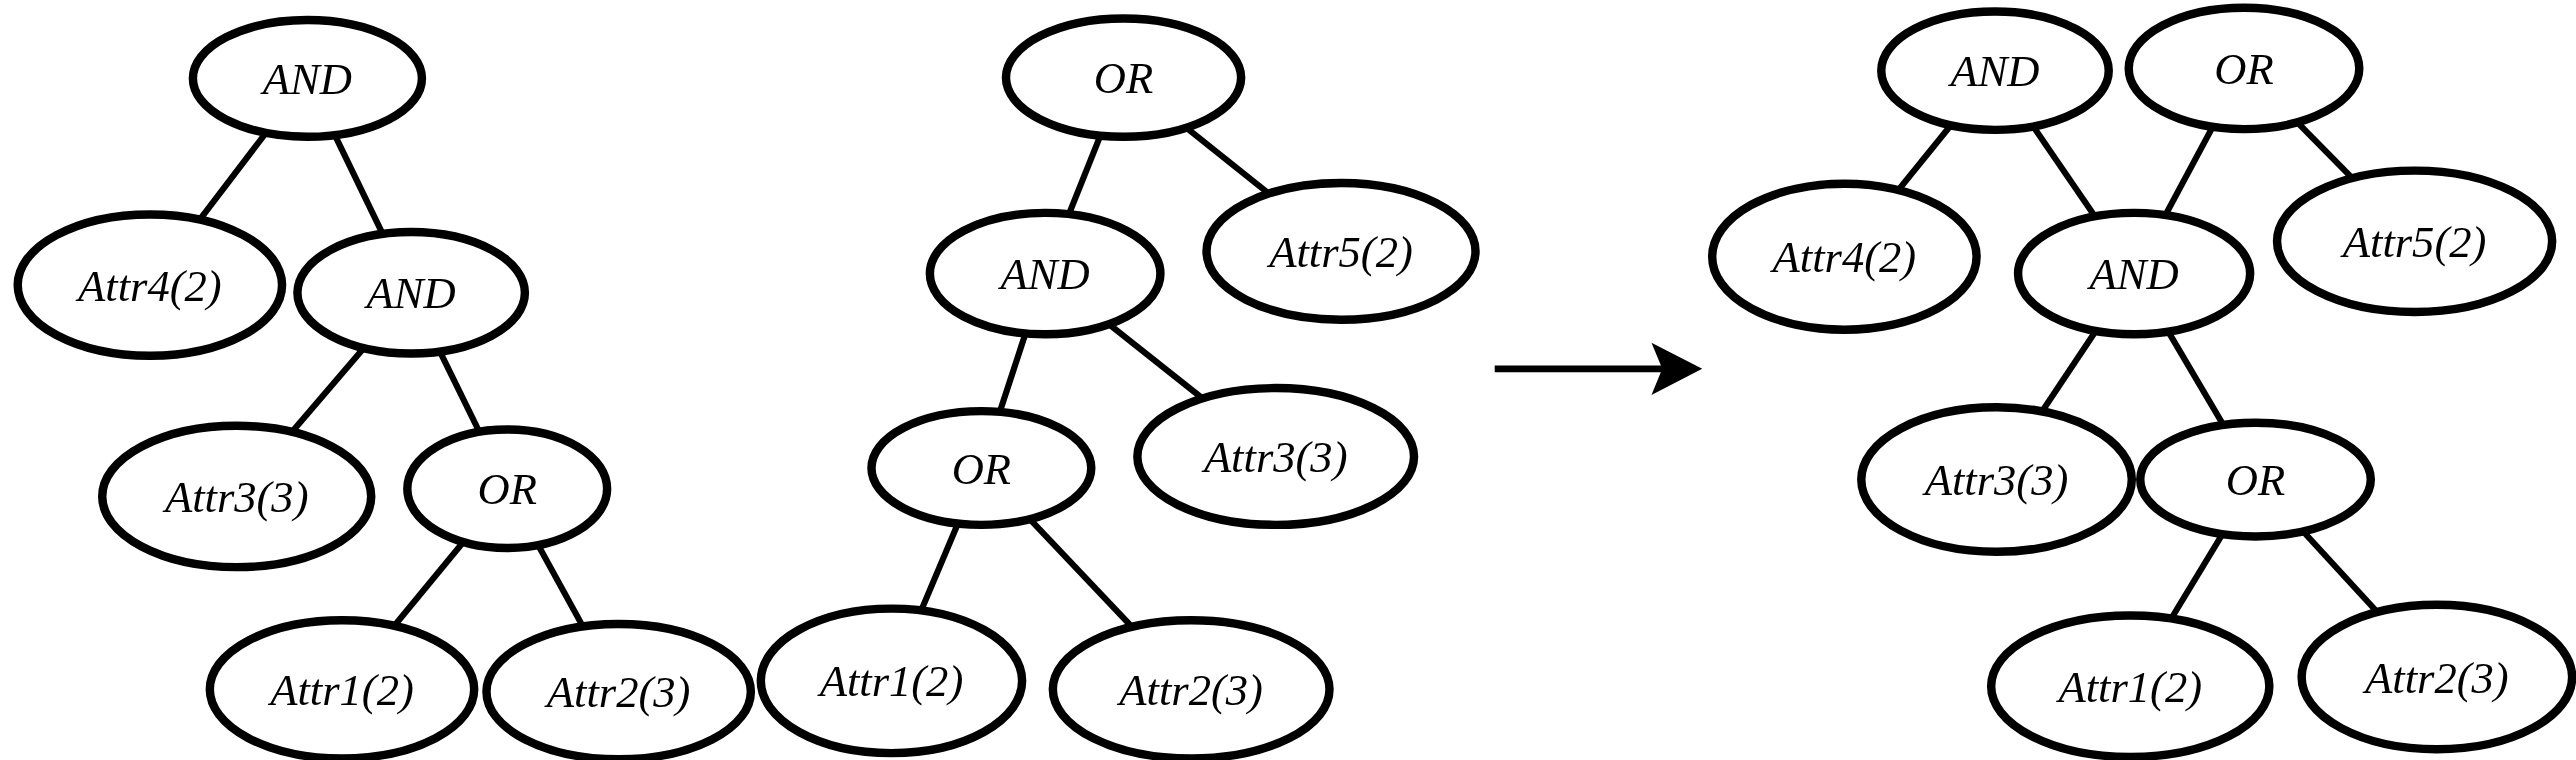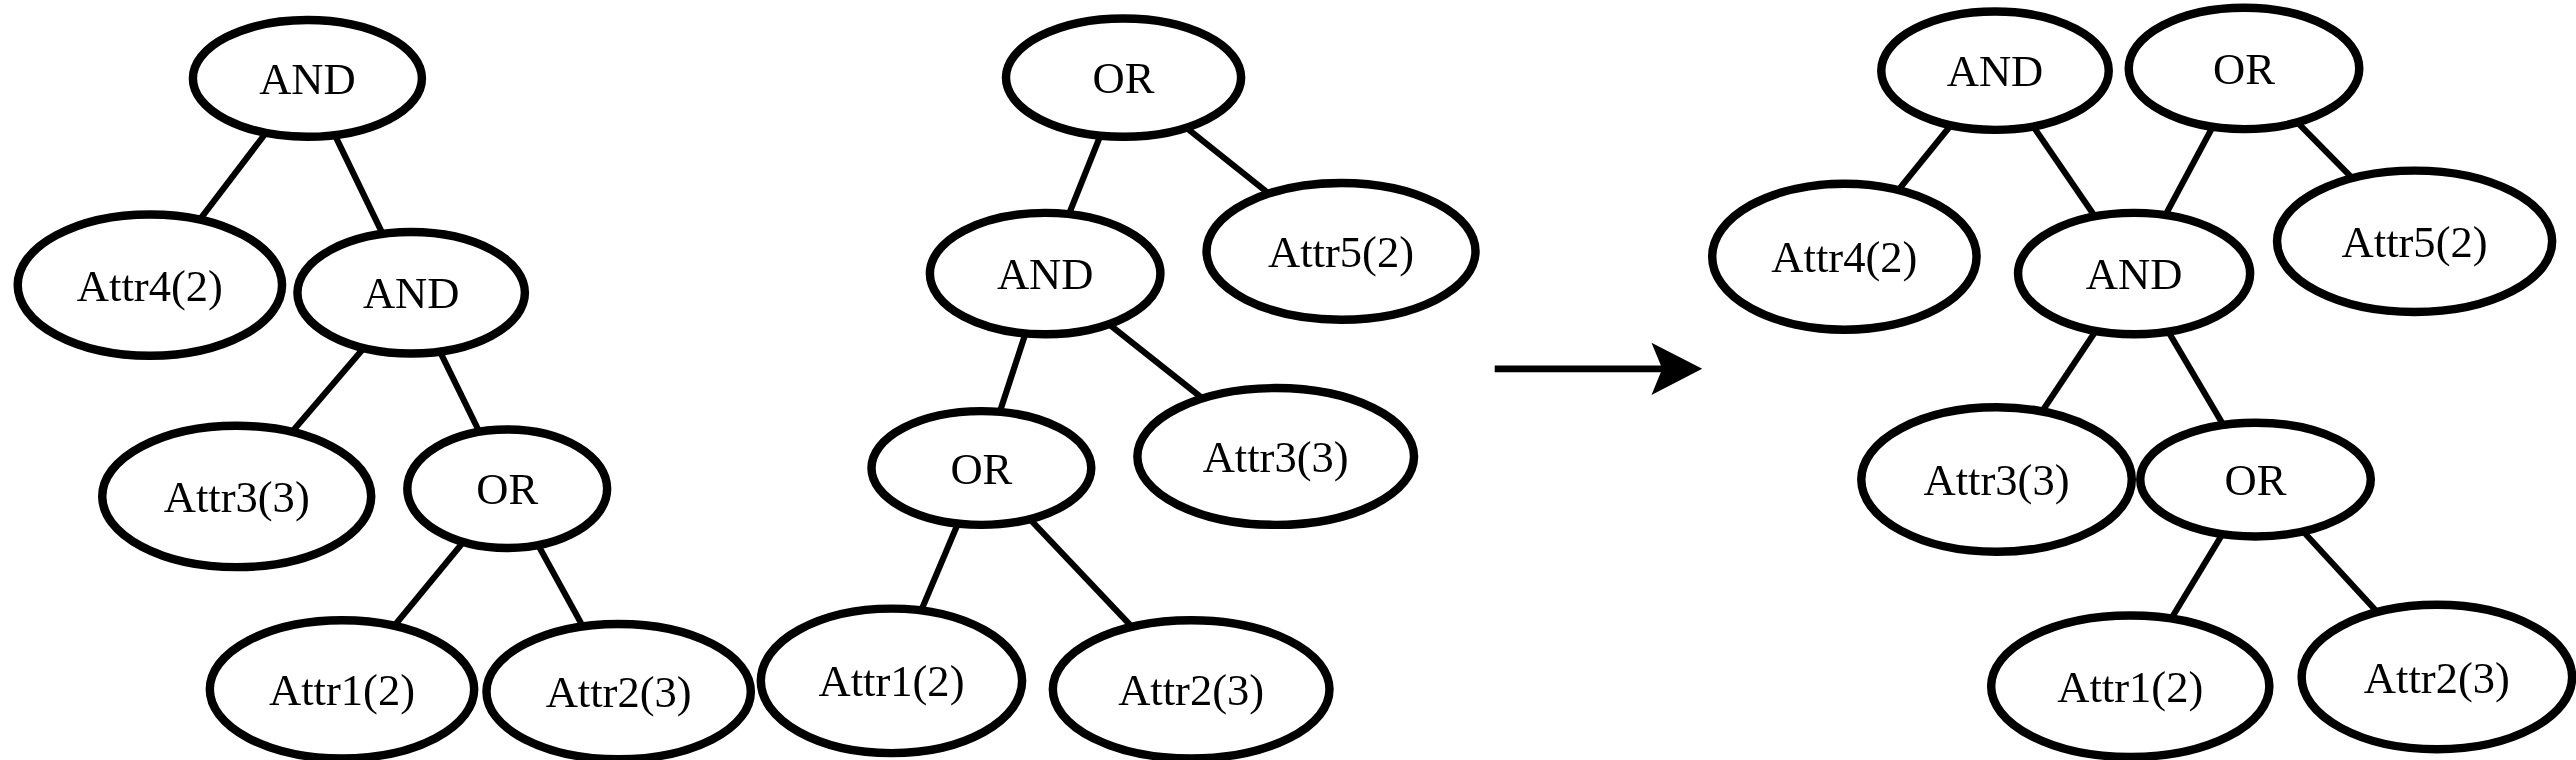--- a/index.html
+++ b/index.html
@@ -3,20 +3,21 @@
 <meta charset="utf-8">
 <style>
   html, body {
     margin: 0;
     padding: 0;
     background: #ffffff;
   }
   .figure-wrap {
     width: 100%;
     background: #ffffff;
+    font-style: italic;
   }
   svg {
     display: block;
     width: 100%;
     height: auto;
   }
   .node-label {
     font-family: "Liberation Serif", "DejaVu Serif", serif;
     fill: #000000;
   }

